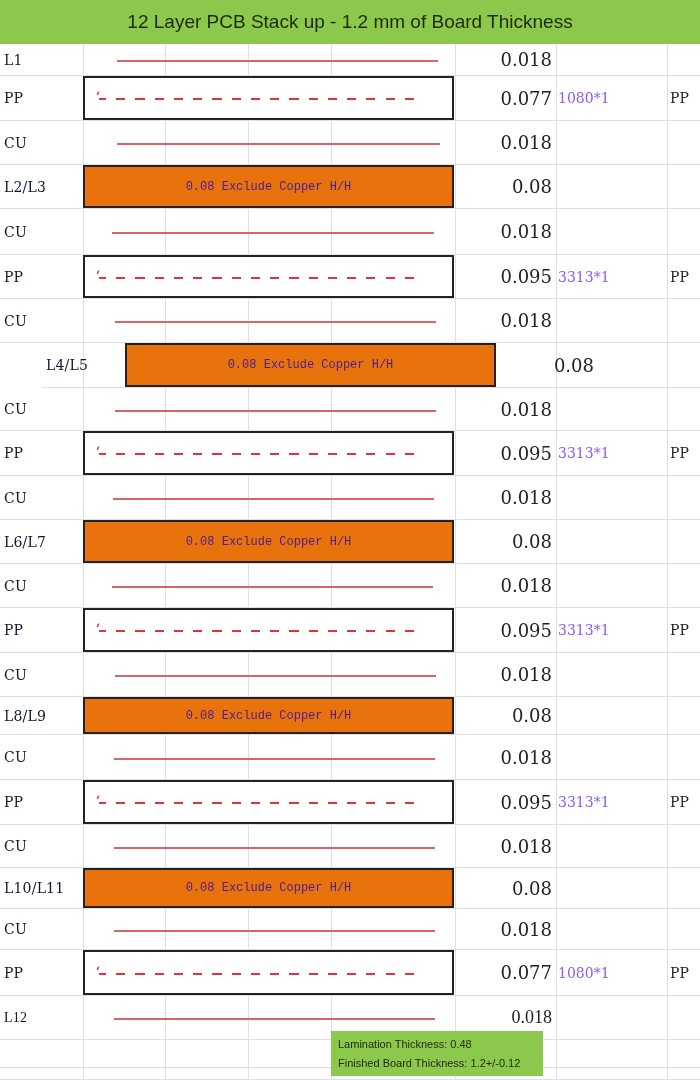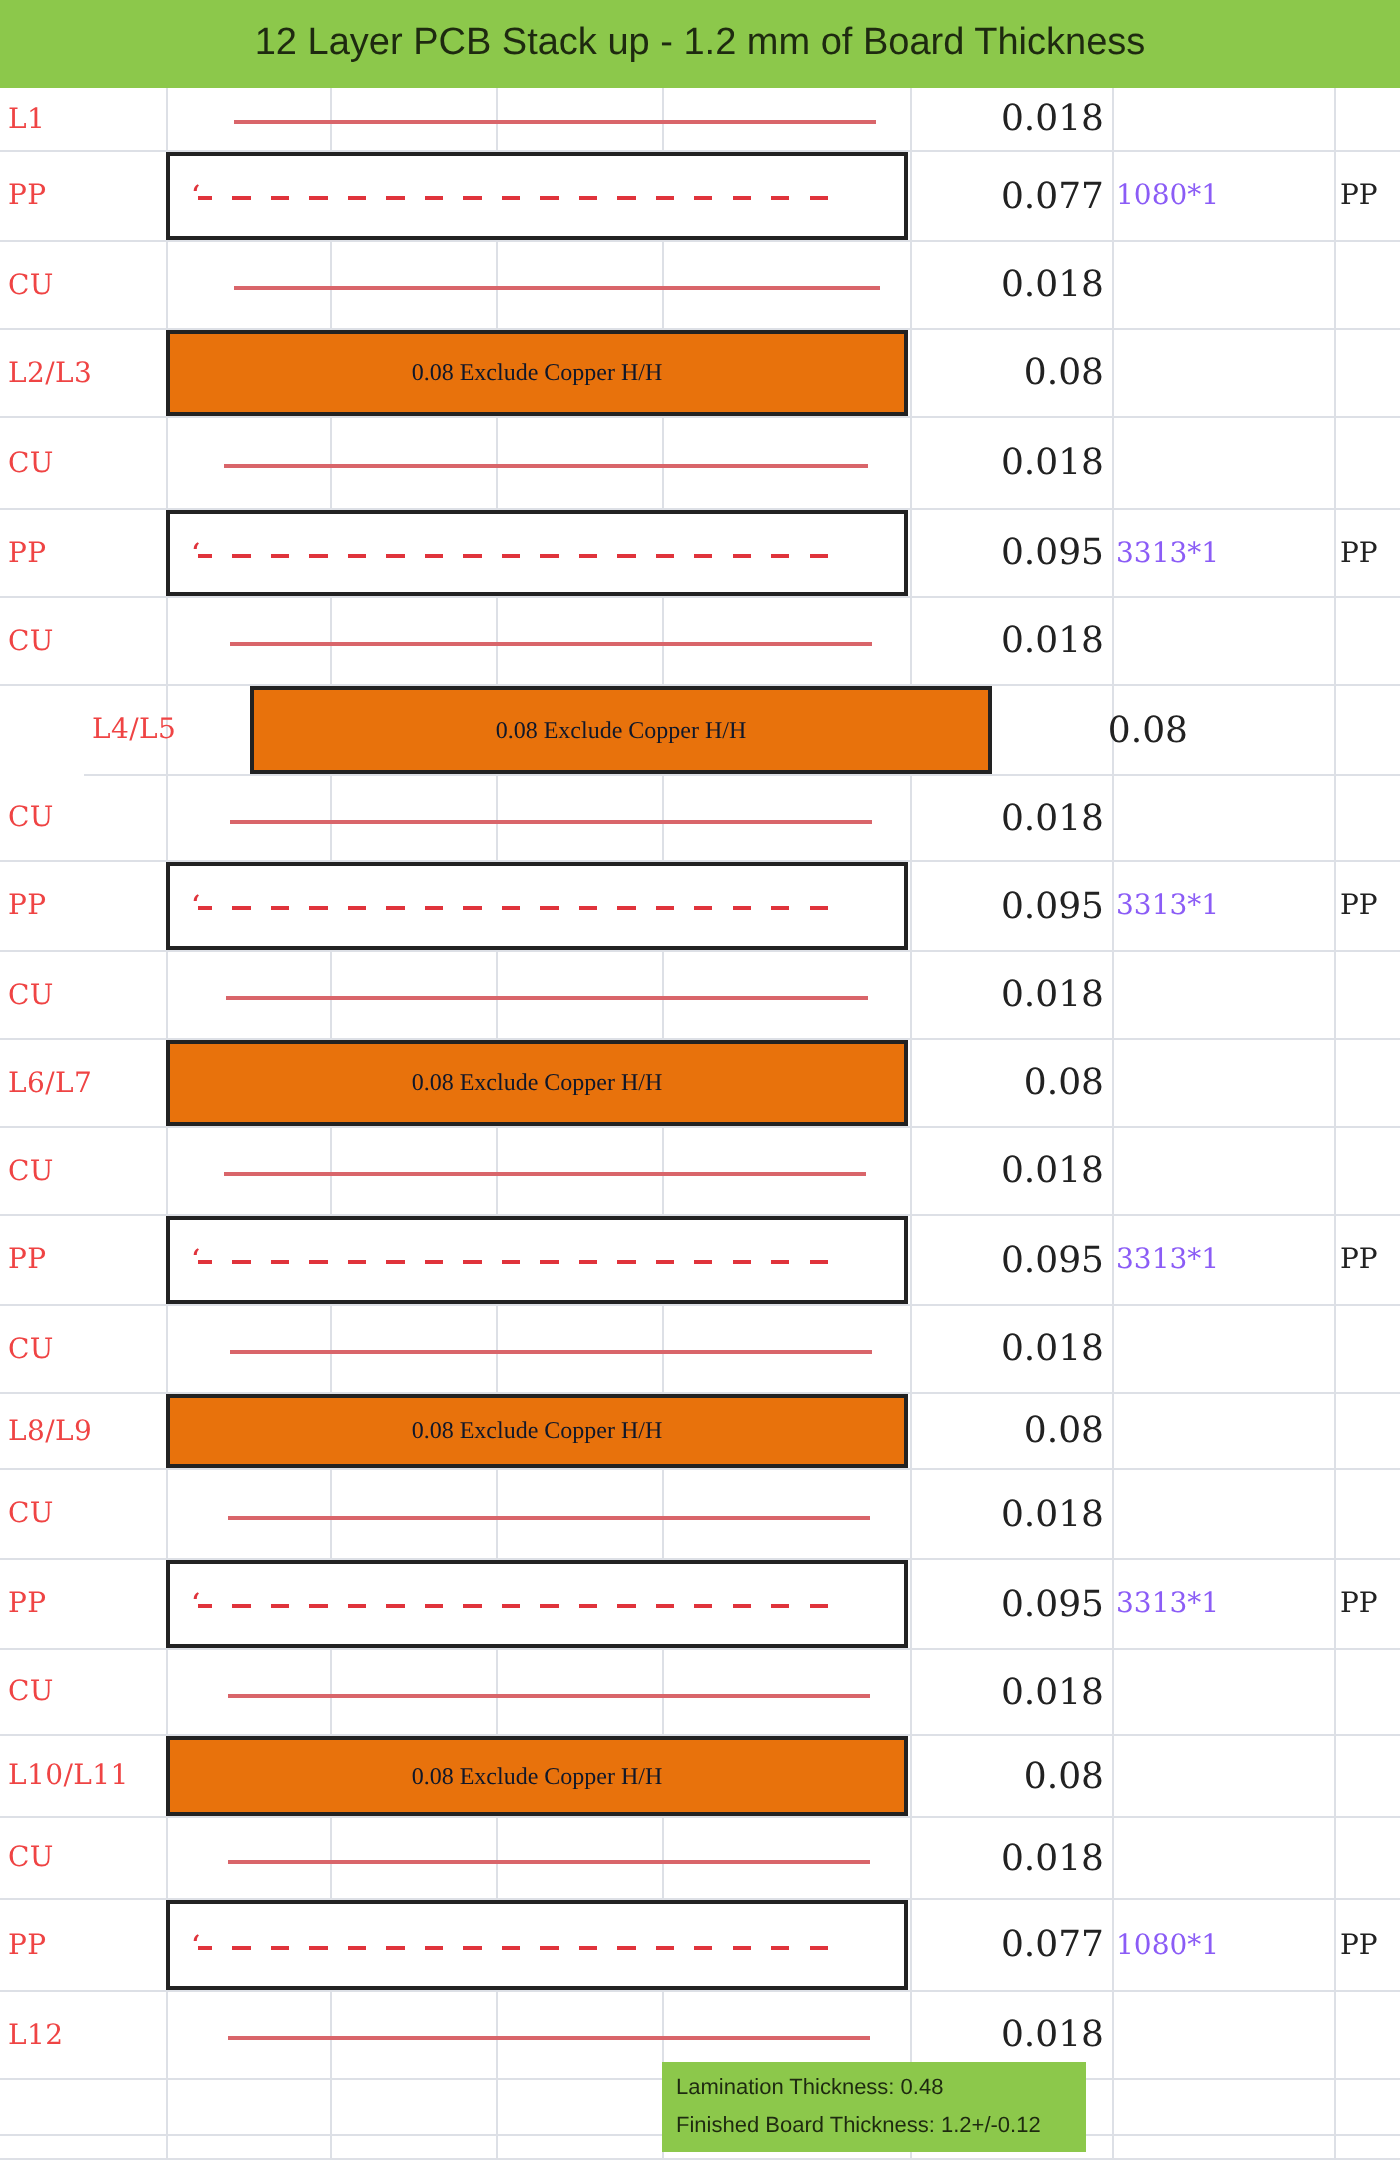--- a/index.html
+++ b/index.html
@@ -5,33 +5,33 @@
   html, body { margin:0; padding:0; }
   body { width:700px; height:1080px; position:relative; overflow:hidden; background:#ffffff;
          font-family:"DejaVu Serif", serif; }
   .header { position:absolute; left:0; top:0; width:700px; height:44px; background:#8cc84b;
             display:flex; align-items:center; justify-content:center;
             font-family:"Liberation Sans", sans-serif; font-size:19px; color:#1e2a10; }
   .grid { position:absolute; left:0; top:44px; width:700px; height:1036px; }
   .vline { position:absolute; top:0; bottom:0; width:1px; background:#dde0e6; }
   .row { position:absolute; left:0; width:700px; border-bottom:1px solid #dde0e6; box-sizing:border-box; }
   .lbl { position:absolute; left:4px; top:0; bottom:0; display:flex; align-items:center;
-         font-size:14px; color:#ef4444; letter-spacing:0.2px; }
+         font-size:14px; color:#0f172a; letter-spacing:0.2px; }
   .thick { position:absolute; left:455px; width:97px; top:0; bottom:0; display:flex; align-items:center;
            justify-content:flex-end; font-size:18px; color:#222; }
   .mat { position:absolute; left:558px; top:0; bottom:0; display:flex; align-items:center; font-size:14px; color:#8b5cf6; }
   .typ { position:absolute; left:670px; top:0; bottom:0; display:flex; align-items:center; font-size:14px; color:#222; }
   .cu-line { position:absolute; height:2px; background:#d9656a; }
   .pp-box { position:absolute; left:83px; width:371px; top:0; bottom:0; border:2px solid #222; box-sizing:border-box; background:#fff; }
   .pp-dash { position:absolute; left:14px; top:50%; width:318px; height:0; border-top:2px dashed #e0333b;
              border-image: repeating-linear-gradient(90deg,#e0333b 0 9px,transparent 9px 19px) 2; }
   .pp-tick { position:absolute; left:11px; top:calc(50% - 8px); font-size:12px; color:#e0333b; font-weight:bold; }
   .core { position:absolute; left:83px; width:371px; top:0; bottom:0; background:#e8720c; border:2px solid #222;
           box-sizing:border-box; display:flex; align-items:center; justify-content:center;
-          font-family:Liberation Serif, serif; font-size:12px; color:#0f172a; }
+          font-family:Liberation Mono, monospace; font-size:12px; color:#4c1d95; }
   .note { position:absolute; left:331px; top:1031px; width:212px; height:45px; background:#8cc84b;
           font-family:"Liberation Sans", sans-serif; font-size:11px; color:#1e2a10; padding:4px 7px; box-sizing:border-box;
           display:flex; flex-direction:column; justify-content:space-around; }
 </style>
 </head>
 <body>
 
 <div class="header">12 Layer PCB Stack up - 1.2 mm of Board Thickness</div>
 
 <div class="grid" id="grid">
@@ -207,21 +207,21 @@
     <div class="row" style="top: 906px; height: 46px;">
       <span class="lbl">PP</span>
       <div class="pp-box">
         <span class="pp-tick">‘</span>
         <div class="pp-dash"></div>
       </div>
       <span class="thick">0.077</span>
       <span class="mat">1080*1</span>
       <span class="typ">PP</span>
     </div>
-    <div class="row" style="top: 952px; height: 44px;">
+    <div class="row" style="top: 952px; height: 44px; font-family: Liberation Serif, serif;">
       <span class="lbl">L12</span>
       <div class="cu-line" style="left:114px;width:321px;top:22px"></div>
       <span class="thick">0.018</span>
       <span class="mat"></span>
       <span class="typ"></span>
     </div>
     <div class="row" style="top: 996px; height: 28px;">
       <span class="lbl"></span>
       <span class="thick"></span>
       <span class="mat"></span>

